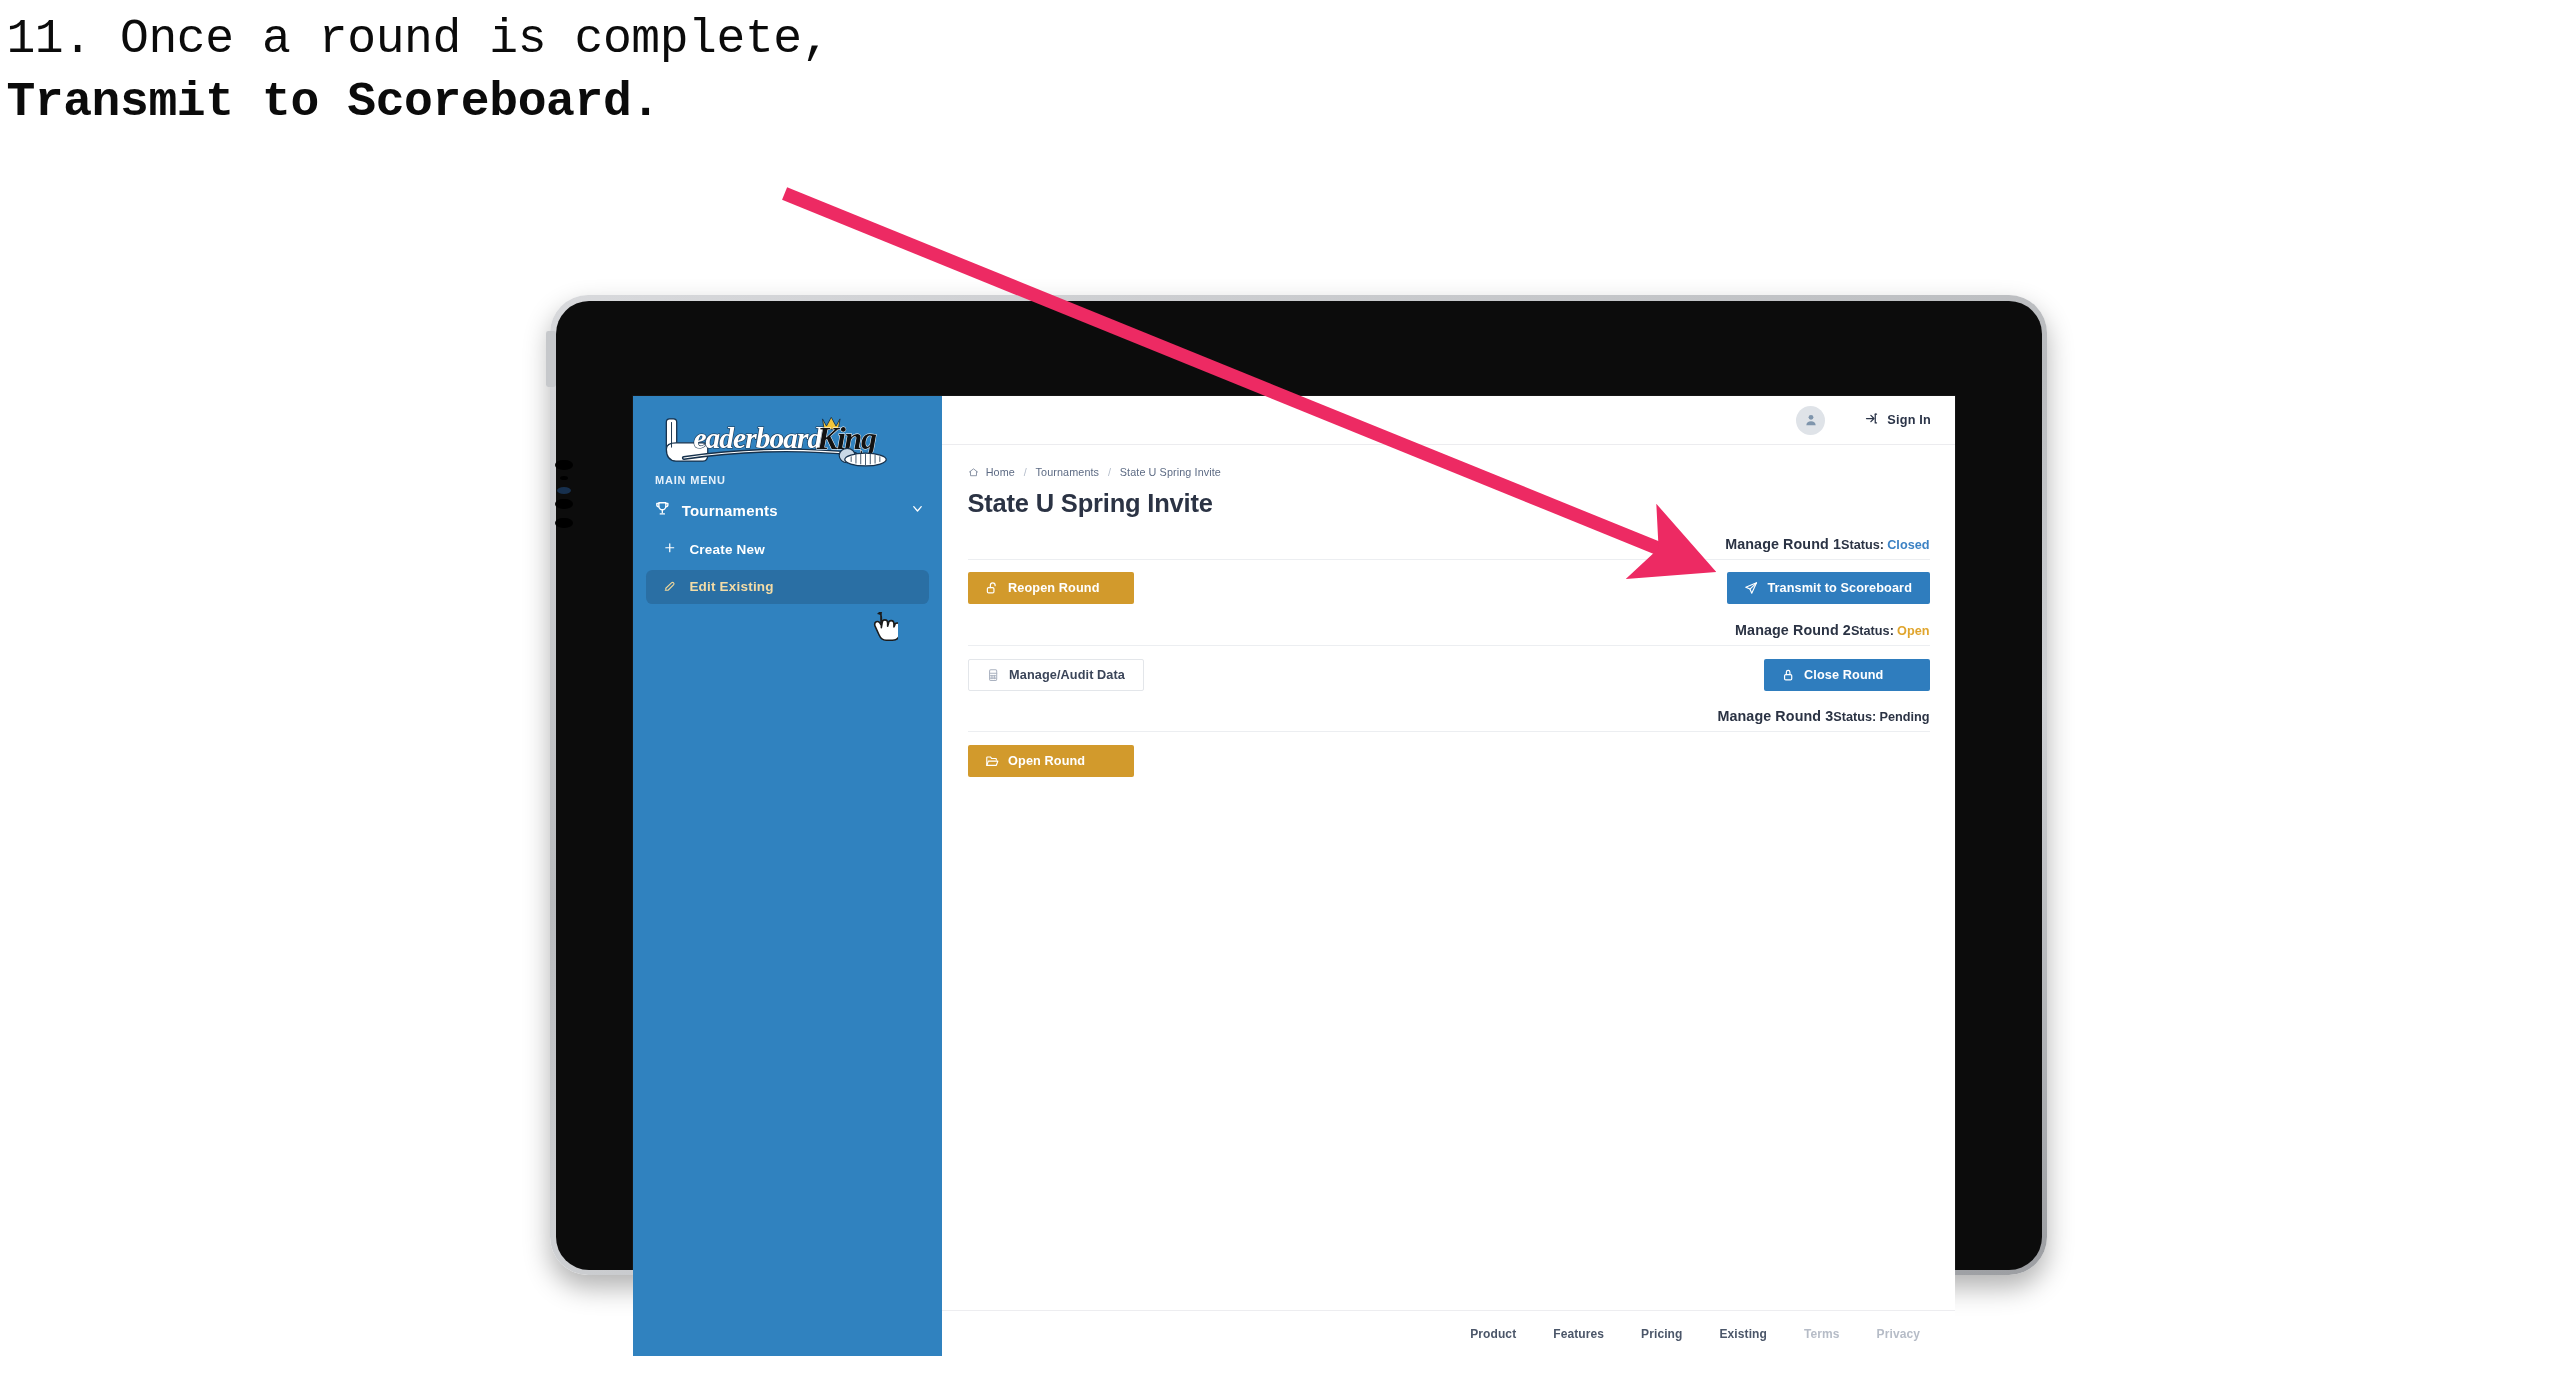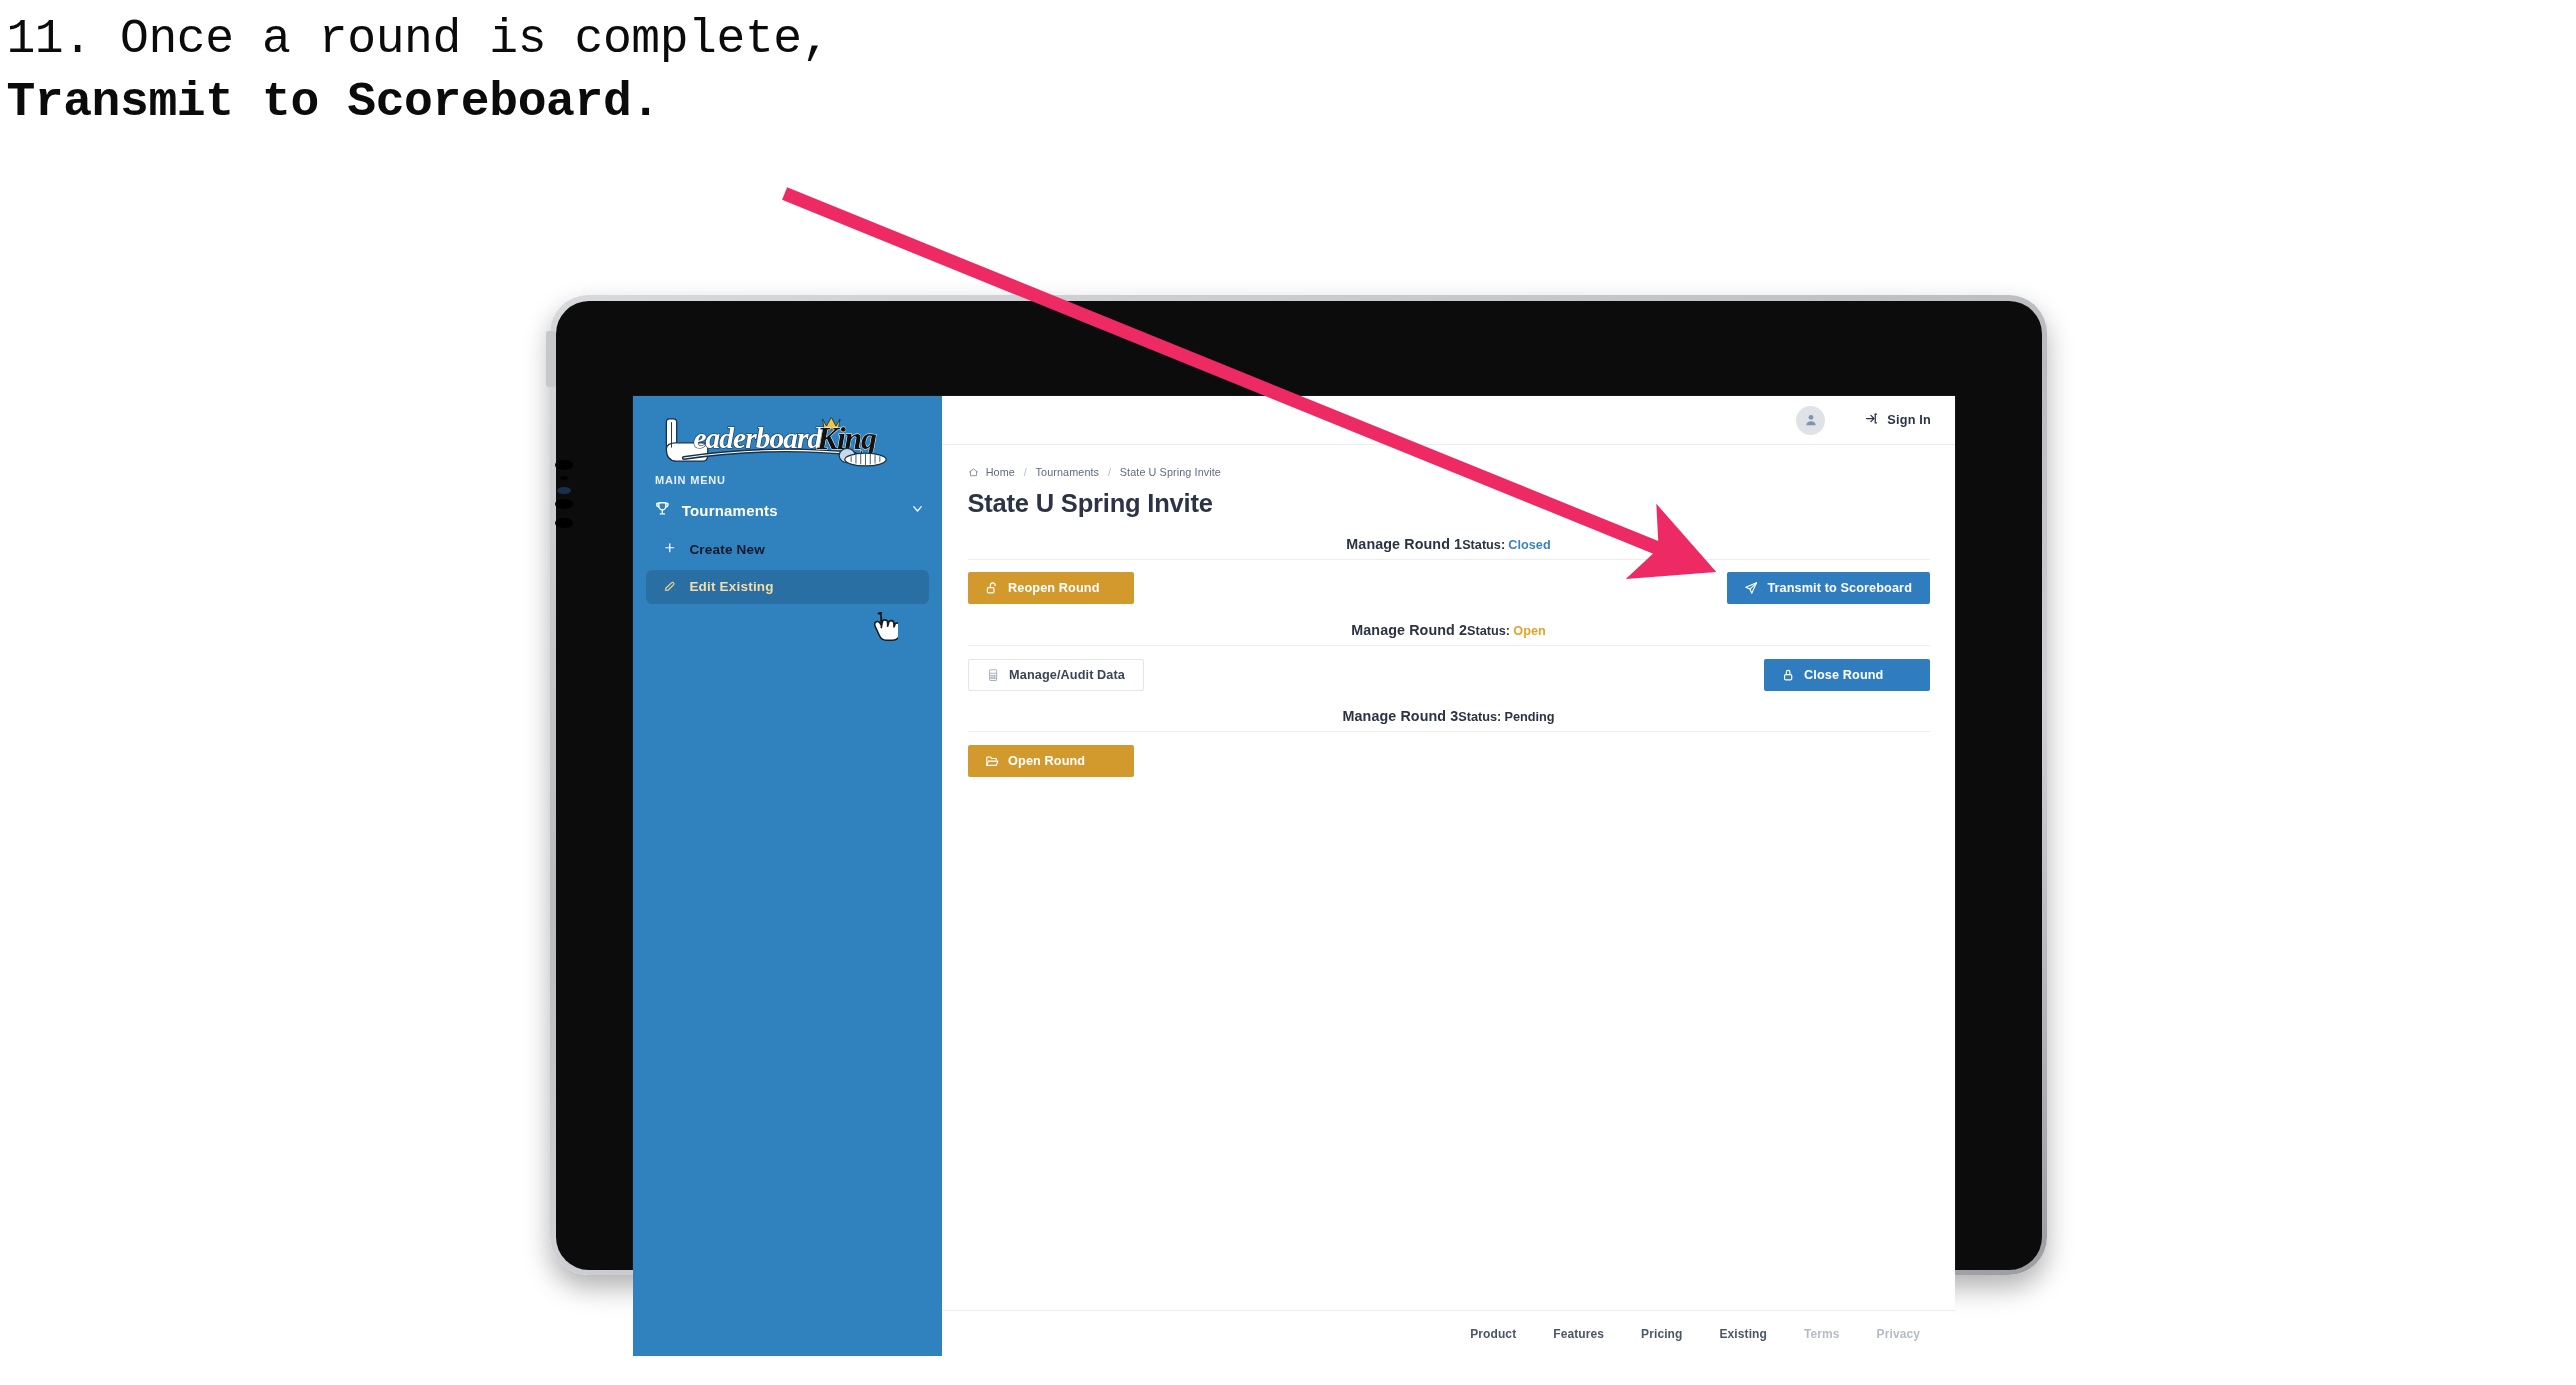--- a/index.html
+++ b/index.html
@@ -122,21 +122,21 @@
   .nav-top .tlabel { margin-left: 11px; flex: 1; letter-spacing: 0.2px;}
   .nav-sub {
     display: flex;
     align-items: center;
     margin: 3.2px 12.7px 0 12.7px;
     padding: 8.8px 9.6px 8.8px 17.5px;
     font-size: 13.5px;
     font-weight: 700;
     border-radius: 6.4px;
     cursor: pointer;
-    color: #0f172a;
+    color: #ffffff;
     letter-spacing: 0.2px;
   }
   .nav-sub .slabel { margin-left: 12.7px; }
   .nav-sub.active {
     background: #2a6fa4;
     color: #f0d79a;
   }
   .nav-sub.active .slabel { color: #f3dca6; }
 
   
@@ -196,21 +196,21 @@
     font-weight: 700;
     color: #2b3344;
     margin: 11px 0 0 0;
     letter-spacing: -0.2px;
   }
 
   .round-block { margin-top: 17.5px; }
   .round-head {
     display: flex;
     align-items: baseline;
-    justify-content: center;
+    justify-content: flex-end;
     padding-bottom: 7.2px;
     border-bottom: 0.8px solid #eceef1;
   }
   .round-title {
     font-size: 14.3px; font-weight: 700; color: #2b3344;
     letter-spacing: 0.1px;
   }
   .round-status {
     font-size: 12.7px; font-weight: 700; color: #2b3344;
   }

